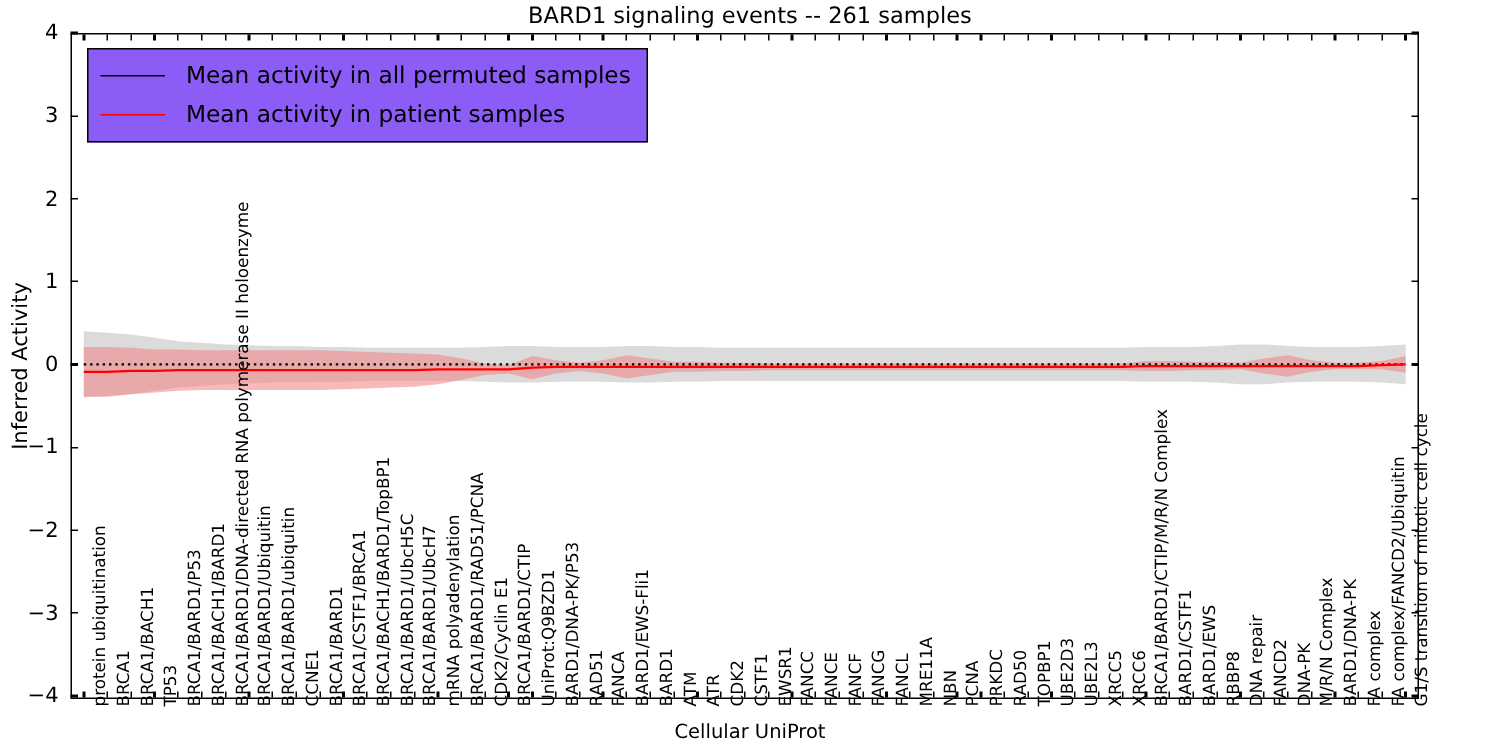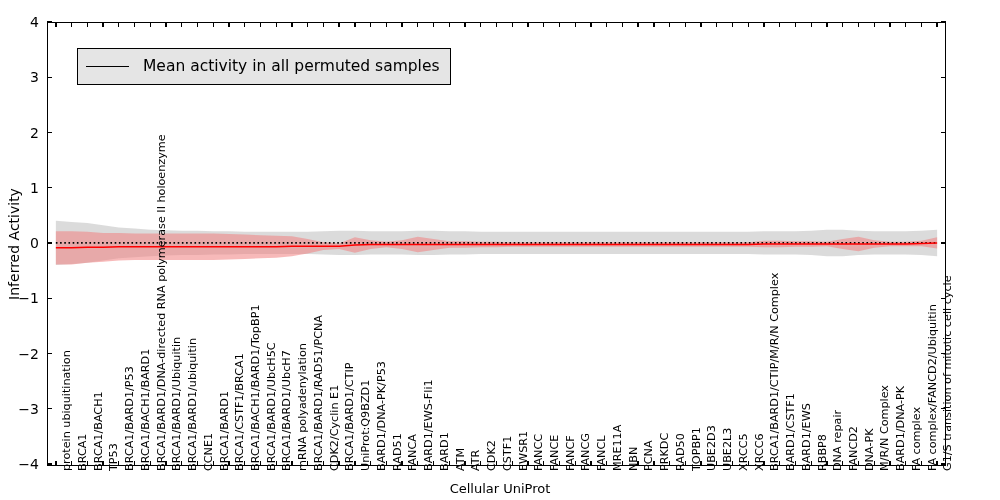--- a/index.html
+++ b/index.html
@@ -41,36 +41,36 @@
     transform-origin:left top;
     transform:rotate(-90deg);
   }
   .xaxis-title{
     position:absolute;left:0;top:481px;width:1000px;text-align:center;
     font-size:13px;color:#000;
   }
 
   
   .legend-box{
-    position:absolute;left:58px;top:48px;
-    border:1.4px solid #000;background:#e5e5e5;
+    position:absolute;left:58px;top:32px;
+    border:1.4px solid #000;background:#8b5cf6;
     padding:4px 10px 5px 8px;
     box-sizing:border-box;
-    margin-left:19px;
   }
   .legend-row{display:flex;align-items:center;height:26px;}
   .legend-swatch{width:43px;height:0;border-top:1.6px solid #000;margin-right:14px;flex:0 0 auto;}
   .legend-swatch.red{border-top-color:#ff0000;}
   .legend-text{font-size:15.5px;color:#000;white-space:nowrap;}
 </style>
 </head>
 <body>
 
 <div id="root">
 
+  <div class="chart-title">BARD1 signaling events -- 261 samples</div>
 
   <div class="plot-frame">
     <div class="plot-inner">
       <svg class="plot-svg" id="plot-svg" width="897" height="442" viewBox="0 0 897 442">
           <path d="M7.87,197.80 L23.61,198.90 L39.34,200.00 L55.08,202.22 L70.82,204.43 L86.55,205.53 L102.29,206.64 L118.03,207.19 L133.76,207.74 L149.50,207.74 L165.24,208.29 L180.97,208.29 L196.71,208.84 L212.45,208.84 L228.18,208.84 L243.92,208.84 L259.66,208.84 L275.39,208.29 L291.13,207.74 L306.87,207.74 L322.61,208.29 L338.34,208.29 L354.08,208.29 L369.82,207.74 L385.55,207.74 L401.29,208.29 L417.03,208.29 L432.76,208.84 L448.50,208.84 L464.24,208.84 L479.97,208.84 L495.71,208.84 L511.45,208.84 L527.18,208.84 L542.92,208.84 L558.66,208.84 L574.39,208.84 L590.13,208.84 L605.87,208.84 L621.61,208.84 L637.34,208.84 L653.08,208.84 L668.82,208.84 L684.55,208.84 L700.29,208.84 L716.03,208.29 L731.76,208.29 L747.50,208.29 L763.24,207.74 L778.97,206.64 L794.71,206.64 L810.45,207.74 L826.18,208.29 L841.92,208.29 L857.66,208.29 L873.39,207.74 L889.13,206.64 L889.13,233.15 L873.39,232.05 L857.66,231.50 L841.92,231.50 L826.18,231.50 L810.45,232.05 L794.71,233.15 L778.97,233.15 L763.24,232.05 L747.50,231.50 L731.76,231.50 L716.03,231.50 L700.29,230.94 L684.55,230.94 L668.82,230.94 L653.08,230.94 L637.34,230.94 L621.61,230.94 L605.87,230.94 L590.13,230.94 L574.39,230.94 L558.66,230.94 L542.92,230.94 L527.18,230.94 L511.45,230.94 L495.71,230.94 L479.97,230.94 L464.24,230.94 L448.50,230.94 L432.76,230.94 L417.03,231.50 L401.29,231.50 L385.55,232.05 L369.82,232.05 L354.08,231.50 L338.34,231.50 L322.61,231.50 L306.87,232.05 L291.13,232.05 L275.39,231.50 L259.66,230.94 L243.92,230.94 L228.18,230.94 L212.45,230.94 L196.71,230.94 L180.97,231.50 L165.24,231.50 L149.50,232.05 L133.76,232.05 L118.03,232.60 L102.29,233.15 L86.55,234.26 L70.82,235.36 L55.08,237.57 L39.34,239.78 L23.61,240.89 L7.87,242.00 Z" fill="#b0b0b0" fill-opacity="0.45" stroke="none"></path>
           <path d="M7.87,208.29 L23.61,208.29 L39.34,208.84 L55.08,209.95 L70.82,209.95 L86.55,210.50 L102.29,210.50 L118.03,210.50 L133.76,210.50 L149.50,210.50 L165.24,210.50 L180.97,211.05 L196.71,211.61 L212.45,212.16 L228.18,212.71 L243.92,213.26 L259.66,216.03 L275.39,219.34 L291.13,220.45 L306.87,214.37 L322.61,217.13 L338.34,218.79 L354.08,217.13 L369.82,213.82 L385.55,216.03 L401.29,218.24 L417.03,218.24 L432.76,218.79 L448.50,218.79 L464.24,219.34 L479.97,219.34 L495.71,219.34 L511.45,219.34 L527.18,219.34 L542.92,219.34 L558.66,219.34 L574.39,219.34 L590.13,219.34 L605.87,219.34 L621.61,219.34 L637.34,219.34 L653.08,219.34 L668.82,219.34 L684.55,219.34 L700.29,219.34 L716.03,217.69 L731.76,217.69 L747.50,218.24 L763.24,218.24 L778.97,218.79 L794.71,216.03 L810.45,213.82 L826.18,217.13 L841.92,218.79 L857.66,218.79 L873.39,217.69 L889.13,214.37 L889.13,225.42 L873.39,223.21 L857.66,223.21 L841.92,223.21 L826.18,224.87 L810.45,228.18 L794.71,225.97 L778.97,223.21 L763.24,223.76 L747.50,223.76 L731.76,224.31 L716.03,224.31 L700.29,223.76 L684.55,223.76 L668.82,223.76 L653.08,223.76 L637.34,223.76 L621.61,223.76 L605.87,223.76 L590.13,223.76 L574.39,223.76 L558.66,223.76 L542.92,223.76 L527.18,223.76 L511.45,223.76 L495.71,223.76 L479.97,223.76 L464.24,223.76 L448.50,224.31 L432.76,224.31 L417.03,224.87 L401.29,224.87 L385.55,227.08 L369.82,229.29 L354.08,225.97 L338.34,224.31 L322.61,225.97 L306.87,229.84 L291.13,225.97 L275.39,227.08 L259.66,230.39 L243.92,233.15 L228.18,234.81 L212.45,235.36 L196.71,235.92 L180.97,236.47 L165.24,237.02 L149.50,237.02 L133.76,237.02 L118.03,237.02 L102.29,237.02 L86.55,237.02 L70.82,237.57 L55.08,238.68 L39.34,239.78 L23.61,241.44 L7.87,241.44 Z" fill="#f08080" fill-opacity="0.55" stroke="none"></path>
           <path d="M7.87,219.90 L23.61,219.90 L39.34,219.90 L55.08,219.90 L70.82,219.90 L86.55,219.90 L102.29,219.90 L118.03,219.90 L133.76,219.90 L149.50,219.90 L165.24,219.90 L180.97,219.90 L196.71,219.90 L212.45,219.90 L228.18,219.90 L243.92,219.90 L259.66,219.90 L275.39,219.90 L291.13,219.90 L306.87,219.90 L322.61,219.90 L338.34,219.90 L354.08,219.90 L369.82,219.90 L385.55,219.90 L401.29,219.90 L417.03,219.90 L432.76,219.90 L448.50,219.90 L464.24,219.90 L479.97,219.90 L495.71,219.90 L511.45,219.90 L527.18,219.90 L542.92,219.90 L558.66,219.90 L574.39,219.90 L590.13,219.90 L605.87,219.90 L621.61,219.90 L637.34,219.90 L653.08,219.90 L668.82,219.90 L684.55,219.90 L700.29,219.90 L716.03,219.90 L731.76,219.90 L747.50,219.90 L763.24,219.90 L778.97,219.90 L794.71,219.90 L810.45,219.90 L826.18,219.90 L841.92,219.90 L857.66,219.90 L873.39,219.90 L889.13,219.90" fill="none" stroke="#000000" stroke-width="1.6" stroke-dasharray="1.6,2.6"></path>
           <path d="M7.87,224.87 L23.61,224.87 L39.34,224.31 L55.08,224.31 L70.82,223.76 L86.55,223.76 L102.29,223.76 L118.03,223.76 L133.76,223.76 L149.50,223.76 L165.24,223.76 L180.97,223.76 L196.71,223.76 L212.45,223.76 L228.18,223.76 L243.92,223.21 L259.66,223.21 L275.39,223.21 L291.13,223.21 L306.87,222.10 L322.61,221.55 L338.34,221.55 L354.08,221.55 L369.82,221.55 L385.55,221.55 L401.29,221.55 L417.03,221.55 L432.76,221.55 L448.50,221.55 L464.24,221.55 L479.97,221.55 L495.71,221.55 L511.45,221.55 L527.18,221.55 L542.92,221.55 L558.66,221.55 L574.39,221.55 L590.13,221.55 L605.87,221.55 L621.61,221.55 L637.34,221.55 L653.08,221.55 L668.82,221.55 L684.55,221.55 L700.29,221.55 L716.03,221.00 L731.76,221.00 L747.50,221.00 L763.24,221.00 L778.97,221.00 L794.71,221.00 L810.45,221.00 L826.18,221.00 L841.92,221.00 L857.66,221.00 L873.39,220.45 L889.13,219.90" fill="none" stroke="#ff0000" stroke-width="1.5"></path>
         </svg>
     </div>
@@ -282,15 +282,19 @@
     </div>
 
   <div class="ylabel" id="ylabel" style="left: 14px; top: 244px;">Inferred Activity</div>
   <div class="xaxis-title">Cellular UniProt</div>
 
   <div class="legend-box">
     <div class="legend-row">
       <span class="legend-swatch"></span>
       <span class="legend-text">Mean activity in all permuted samples</span>
     </div>
+    <div class="legend-row">
+      <span class="legend-swatch red"></span>
+      <span class="legend-text">Mean activity in patient samples</span>
+    </div>
   </div>
 
 </div>
 
 </body></html>

